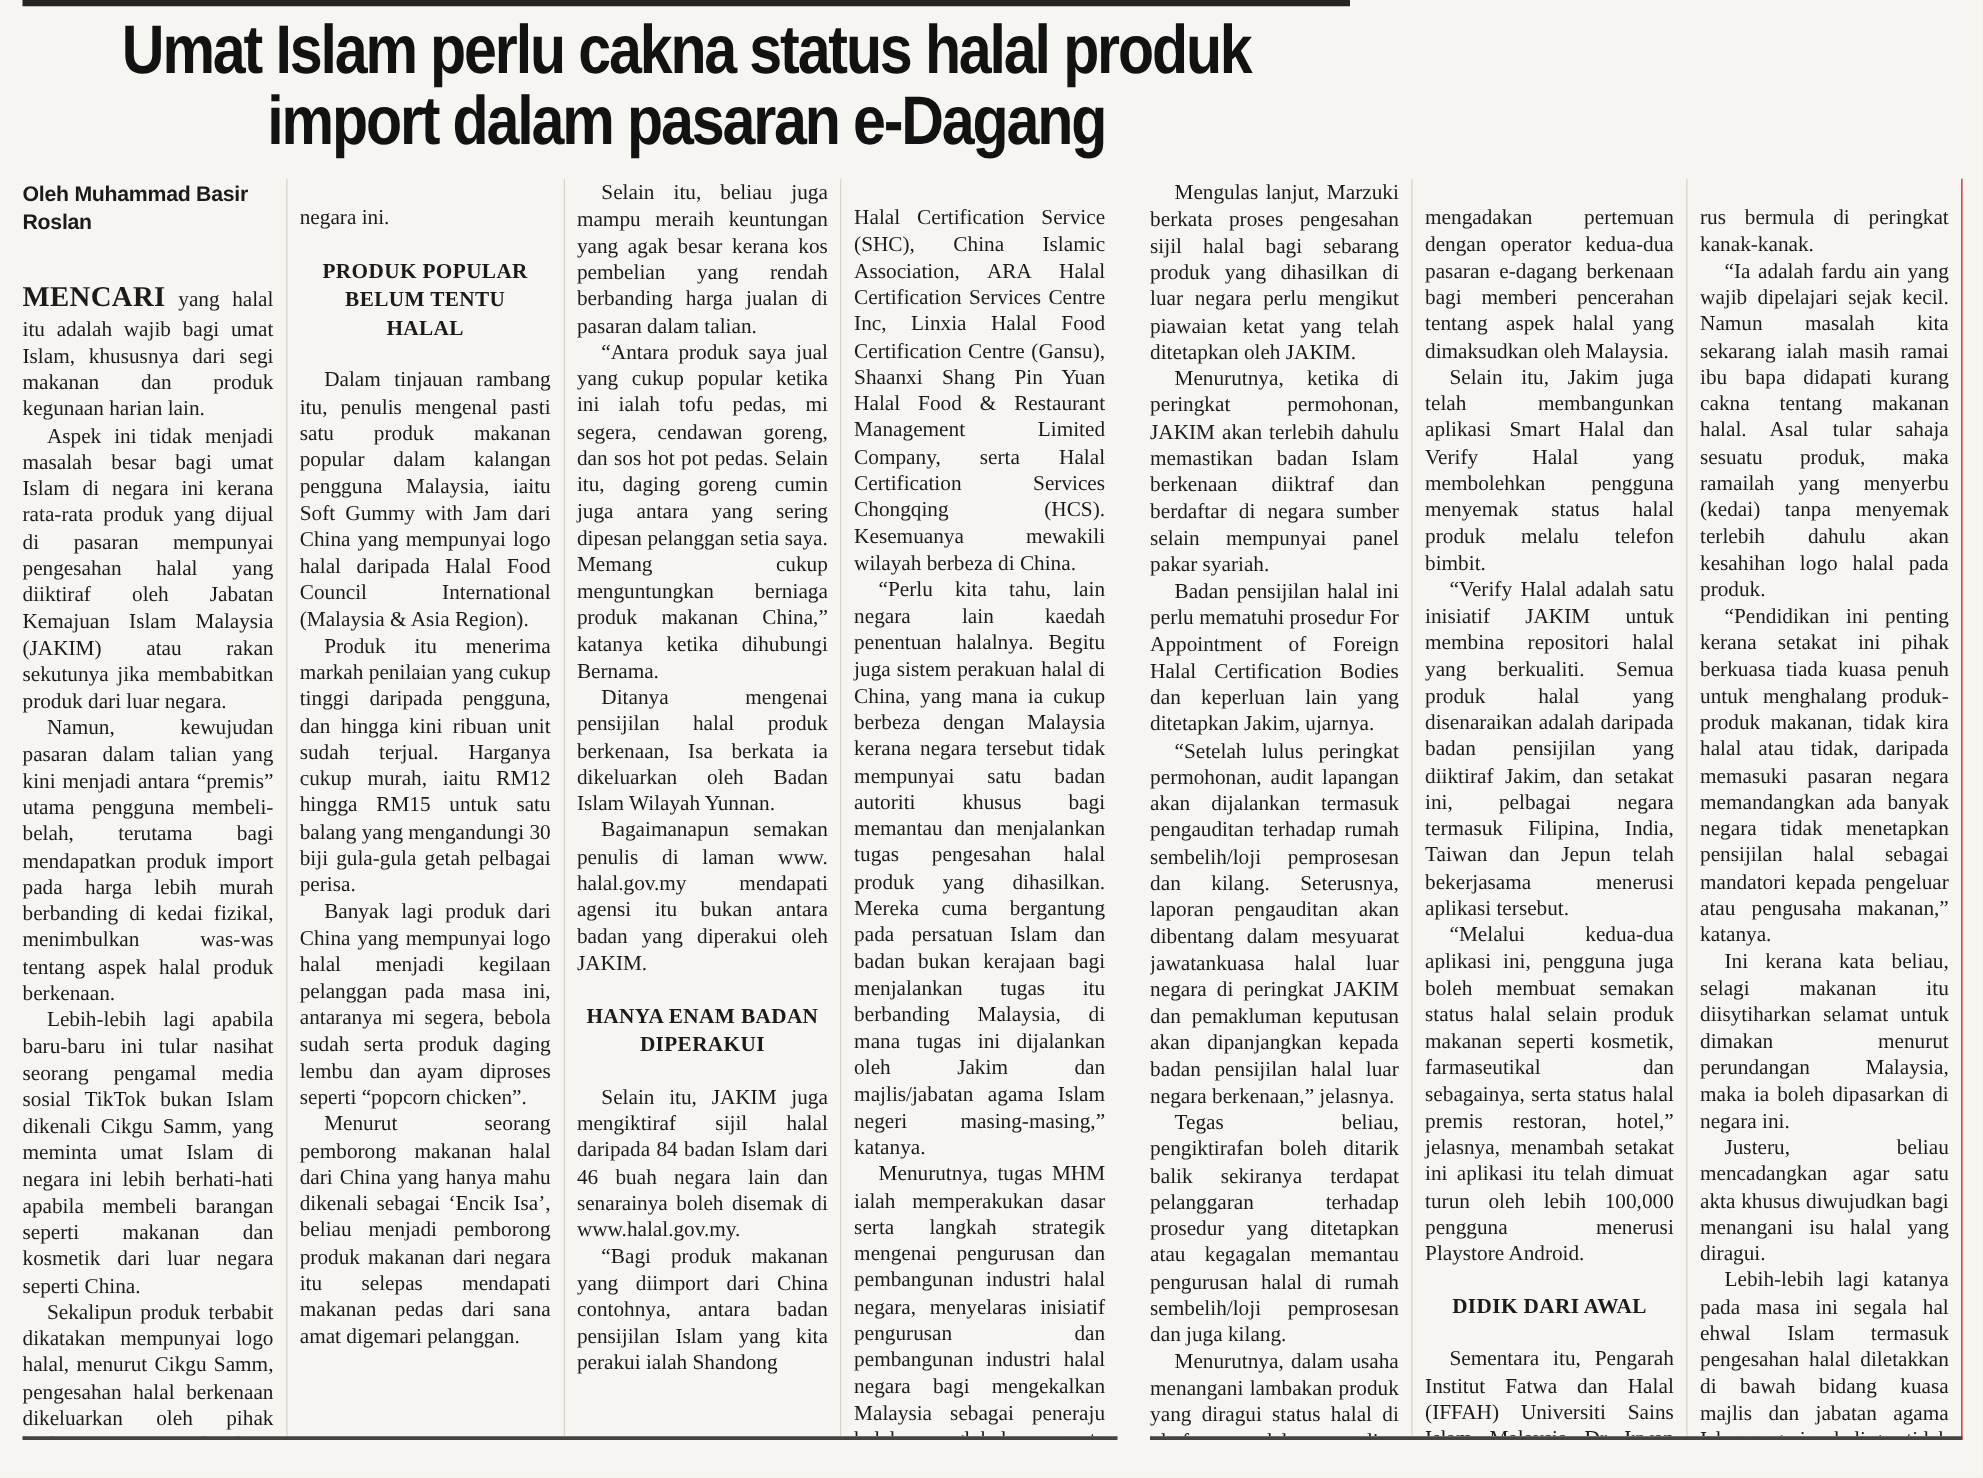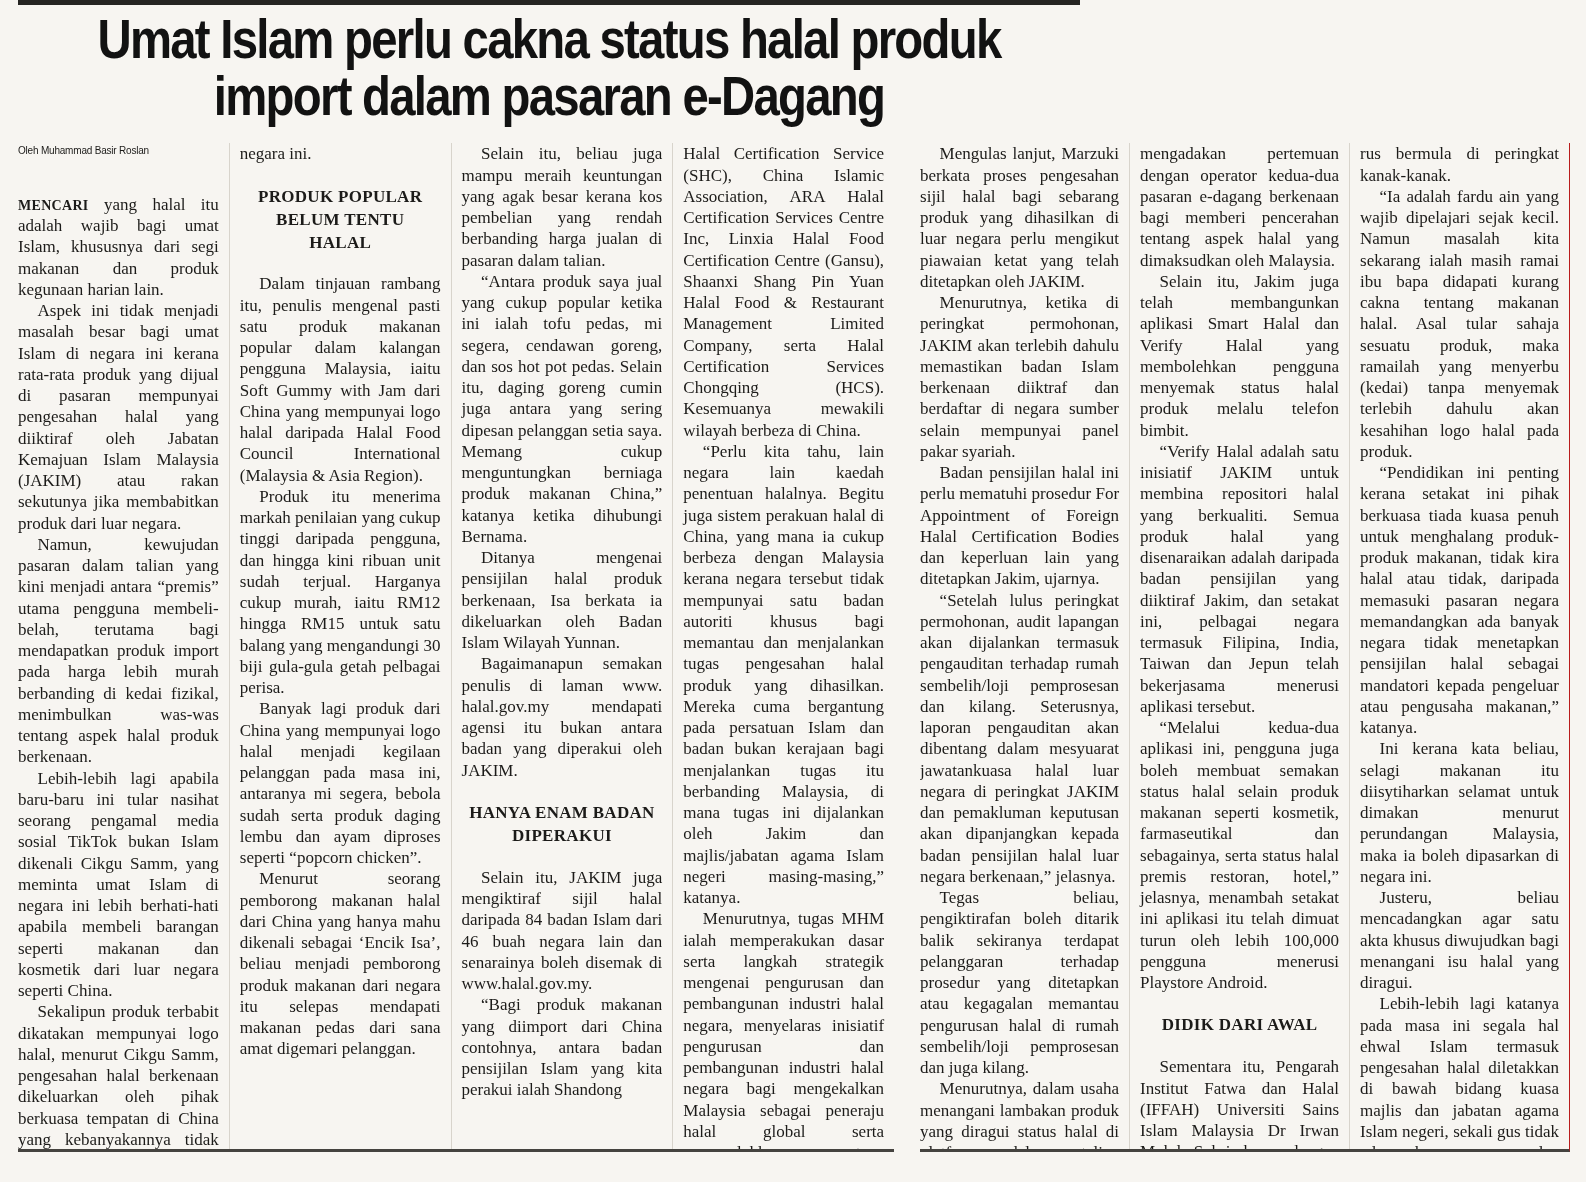--- a/index.html
+++ b/index.html
@@ -52,35 +52,35 @@
     font-size:17px;
     line-height:1.25;
     text-align:justify;
     hyphens:auto;
     -webkit-hyphens:auto;
   }
   .col:first-child { padding-left:0; }
   .col + .col { border-left:1px solid #d8d4cc; }
   .col p { margin:0; }
   p.para { text-indent:1.15em; }
-  p.cont, p.lead { text-indent:0; }
-  .lead-word { font-weight:700; font-size:14px; letter-spacing:0.3px; }
+  p.cont, p.lead { text-indent:0;margin-top:20px; }
+  .lead-word { font-weight:700; font-size:23px; letter-spacing:0.3px; }
   h3.subhead {
     font-family:"Liberation Serif", serif;
     font-size:17px;
     font-weight:700;
     text-align:center;
     letter-spacing:0.3px;
     line-height:1.35;
     margin:21px 6px 19px;
   }
   p.byline {
     font-family:"Liberation Sans", sans-serif;
-    font-weight:400;
-    font-size:10px;
+    font-weight:700;
+    font-size:17px;
     letter-spacing:-0.2px;
     margin:2px 0 36px 0 !important;
     text-align:left;
     text-indent:0;
   }
 </style>
 </head>
 <body>
 
 <div class="page">

